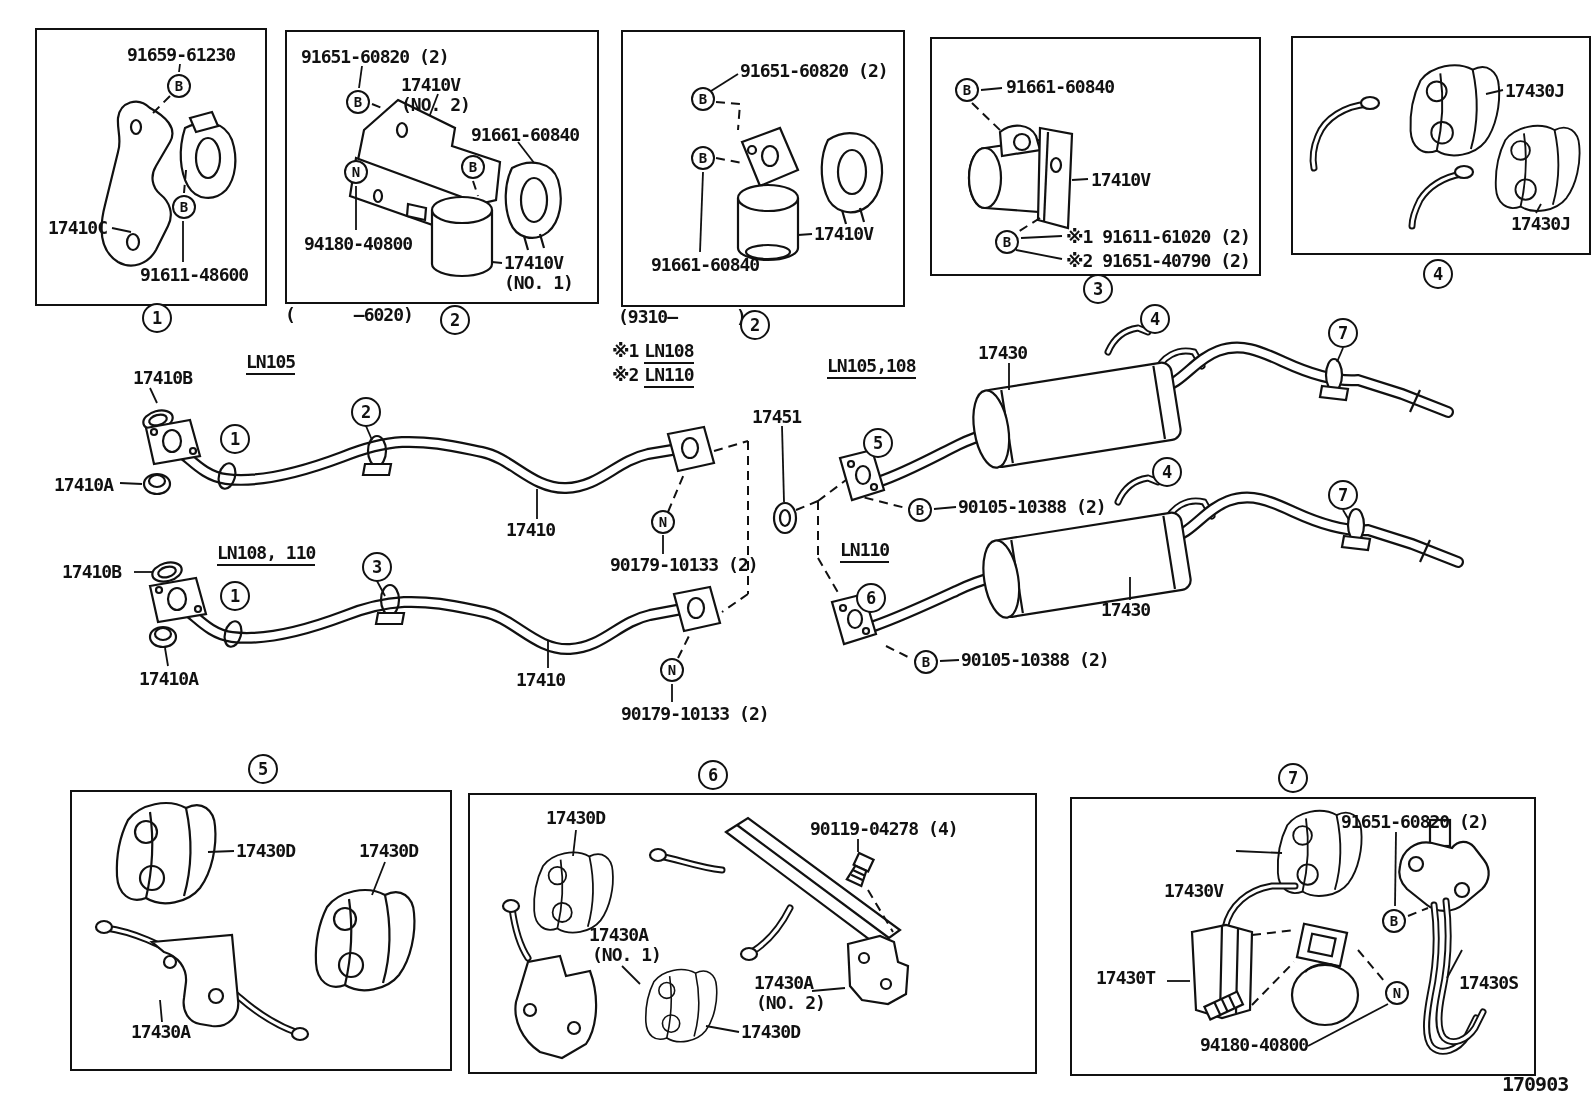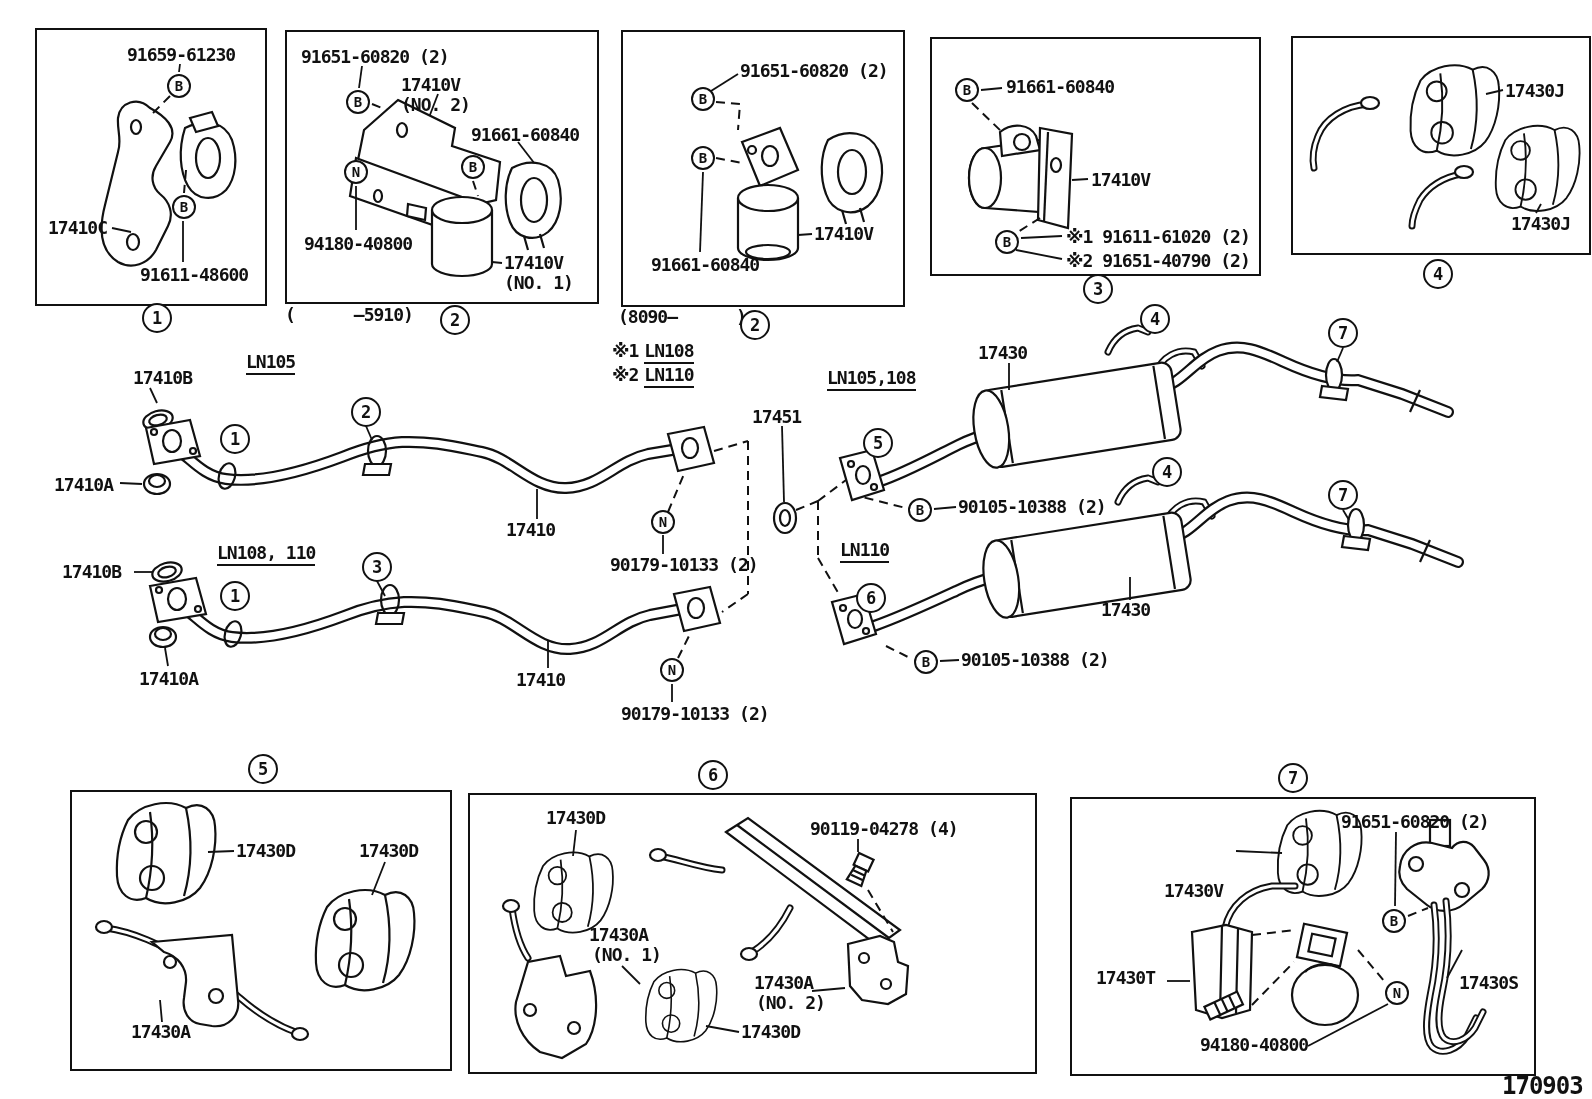--- a/index.html
+++ b/index.html
@@ -332,29 +332,29 @@
   <span class="lbl" style="left:301px;top:48px">91651-60820 (2)</span>
   <span class="cl" style="left:346px;top:90px">B</span>
   <span class="lbl" style="left:401px;top:76px">17410V</span>
   <span class="lbl" style="left:401px;top:96px">(NO. 2)</span>
   <span class="cl" style="left:344px;top:160px">N</span>
   <span class="lbl" style="left:471px;top:126px">91661-60840</span>
   <span class="cl" style="left:461px;top:155px">B</span>
   <span class="lbl" style="left:304px;top:235px">94180-40800</span>
   <span class="lbl" style="left:504px;top:254px">17410V</span>
   <span class="lbl" style="left:504px;top:274px">(NO. 1)</span>
-  <span class="lbl" style="left:285px;top:306px">(      —5910)</span>
+  <span class="lbl" style="left:285px;top:306px">(      —6020)</span>
   <span class="cn" style="left:440px;top:305px">2</span>
 
   <span class="lbl" style="left:740px;top:62px">91651-60820 (2)</span>
   <span class="cl" style="left:691px;top:87px">B</span>
   <span class="cl" style="left:691px;top:146px">B</span>
   <span class="lbl" style="left:814px;top:225px">17410V</span>
   <span class="lbl" style="left:651px;top:256px">91661-60840</span>
-  <span class="lbl" style="left:618px;top:308px">(8090—      )</span>
+  <span class="lbl" style="left:618px;top:308px">(9310—      )</span>
   <span class="cn" style="left:740px;top:310px">2</span>
 
   <span class="cl" style="left:955px;top:78px">B</span>
   <span class="lbl" style="left:1006px;top:78px">91661-60840</span>
   <span class="lbl" style="left:1091px;top:171px">17410V</span>
   <span class="cl" style="left:995px;top:230px">B</span>
   <span class="lbl" style="left:1066px;top:228px">※1 91611-61020 (2)</span>
   <span class="lbl" style="left:1066px;top:252px">※2 91651-40790 (2)</span>
   <span class="cn" style="left:1083px;top:274px">3</span>
 
@@ -376,21 +376,21 @@
 
   <span class="lbl" style="left:62px;top:563px">17410B</span>
   <span class="lbl ul" style="left:217px;top:544px">LN108, 110</span>
   <span class="cn" style="left:220px;top:581px">1</span>
   <span class="cn" style="left:362px;top:552px">3</span>
   <span class="lbl" style="left:139px;top:670px">17410A</span>
   <span class="lbl" style="left:516px;top:671px">17410</span>
   <span class="cl" style="left:660px;top:658px">N</span>
   <span class="lbl" style="left:621px;top:705px">90179-10133 (2)</span>
 
-  <span class="lbl ul" style="left:827px;top:369px">LN105,108</span>
+  <span class="lbl ul" style="left:827px;top:357px">LN105,108</span>
   <span class="cn" style="left:863px;top:428px">5</span>
   <span class="lbl" style="left:978px;top:344px">17430</span>
   <span class="cn" style="left:1140px;top:304px">4</span>
   <span class="cn" style="left:1328px;top:318px">7</span>
   <span class="cl" style="left:908px;top:498px">B</span>
   <span class="lbl" style="left:958px;top:498px">90105-10388 (2)</span>
 
   <span class="lbl ul" style="left:840px;top:541px">LN110</span>
   <span class="cn" style="left:856px;top:583px">6</span>
   <span class="lbl" style="left:1101px;top:601px">17430</span>
@@ -415,14 +415,14 @@
 
   <span class="cn" style="left:1278px;top:763px">7</span>
   <span class="lbl" style="left:1164px;top:882px">17430V</span>
   <span class="lbl" style="left:1341px;top:813px">91651-60820 (2)</span>
   <span class="cl" style="left:1382px;top:909px">B</span>
   <span class="lbl" style="left:1459px;top:974px">17430S</span>
   <span class="lbl" style="left:1096px;top:969px">17430T</span>
   <span class="cl" style="left:1385px;top:981px">N</span>
   <span class="lbl" style="left:1200px;top:1036px">94180-40800</span>
 
-  <span class="lbl" style="left:1502px;top:1074px;font-size:24px">170903</span>
+  <span class="lbl" style="left:1502px;top:1074px;font-size:20px">170903</span>
 </div>
 
 </body></html>

